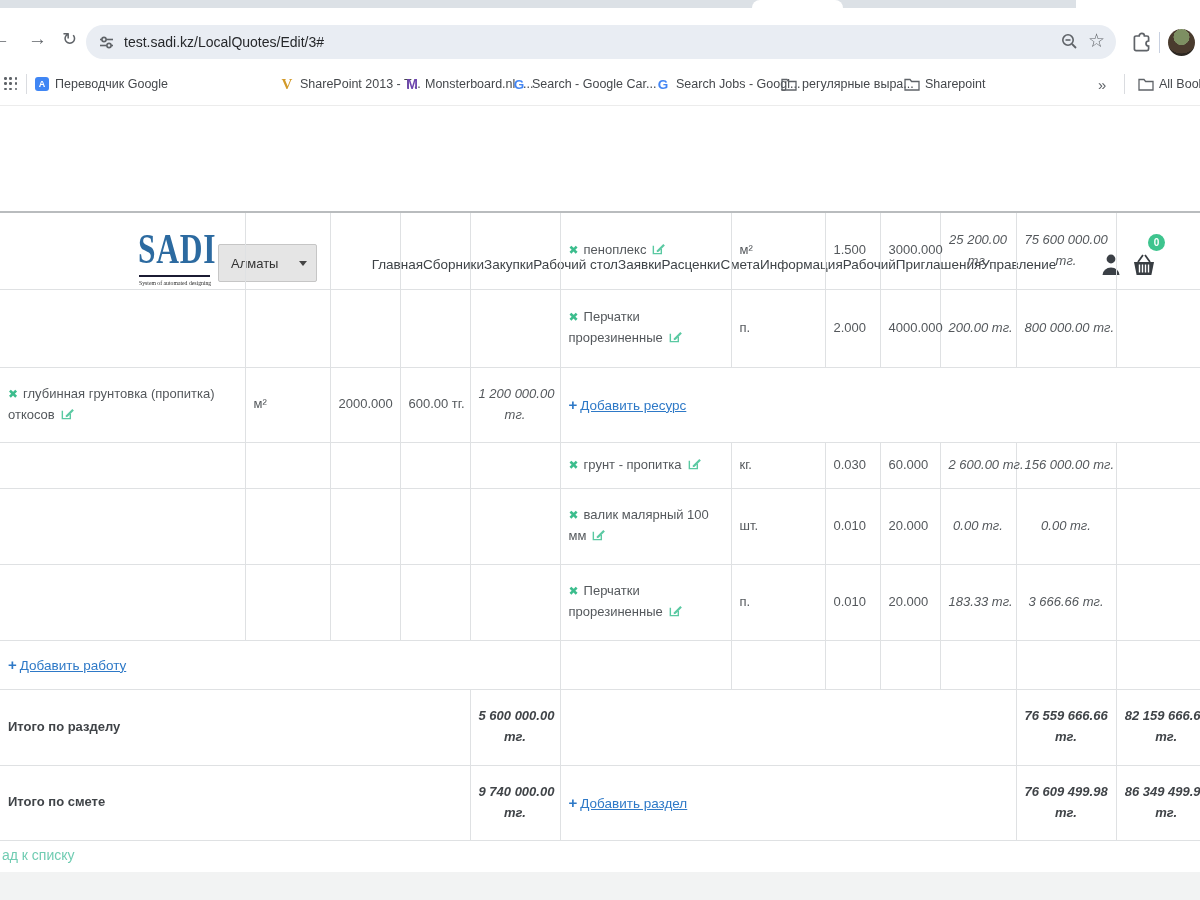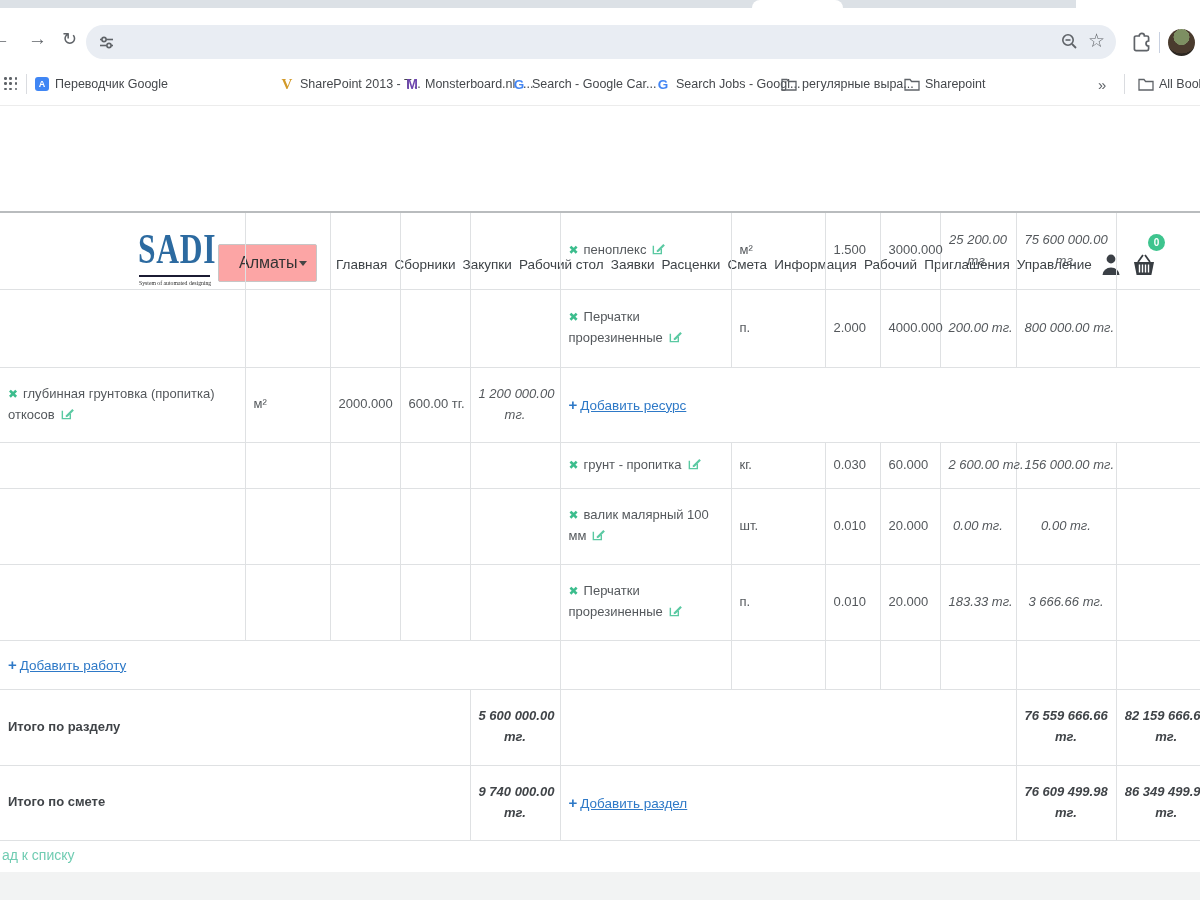--- a/index.html
+++ b/index.html
@@ -37,28 +37,28 @@
 
   
   #site-header { left:0; top:106px; width:1200px; height:105px; background:#fff; }
   #logo-text { position:absolute; left:138px; top:120px; font-family:"Liberation Serif","DejaVu Serif",serif;
                font-weight:bold; font-size:42px; color:#2c6aa0; letter-spacing:1px;
                transform:scale(0.75,1); transform-origin:left top; line-height:1.1; }
   #logo-underline { position:absolute; left:139px; top:169px; width:71px; height:2px; background:#1b1b33; }
   #logo-subtitle { position:absolute; left:139px; top:173px; font-family:"Liberation Serif","DejaVu Serif",serif;
                    font-size:7px; color:#2a2a2a; white-space:nowrap; transform:scale(0.82,1);
                    transform-origin:left top; }
-  #city-select { position:absolute; left:218px; top:138px; width:99px; height:38px; background:#fca5a5;
-                 border:1px solid #c6c6c6; border-radius:2px; font-size:16px; color:#333;
-                 display:flex; align-items:center; padding-left:20px; cursor:pointer; }
+  #city-select { position:absolute; left:218px; top:138px; width:99px; height:38px; background:#e5e5e5;
+                 border:1px solid #c6c6c6; border-radius:2px; font-size:13px; color:#333;
+                 display:flex; align-items:center; padding-left:12px; cursor:pointer; }
   #city-caret { position:absolute; right:9px; top:16px; width:0; height:0;
                 border-left:4px solid transparent; border-right:4px solid transparent;
                 border-top:5px solid #444; }
   #main-nav { position:absolute; left:336px; top:138px; width:756px; height:40px;
-              display:flex; justify-content:space-between; align-items:center; }
+              display:flex; justify-content:center; align-items:center; }
   #main-nav a { font-size:13.5px; color:#3e4347; text-decoration:none; white-space:nowrap; cursor:pointer; }
   #person-btn { position:absolute; left:1100px; top:146px; cursor:pointer; }
   #cart-btn { position:absolute; left:1130px; top:146px; cursor:pointer; }
   #cart-badge { position:absolute; left:1148px; top:128px; width:17px; height:17px; border-radius:50%;
                 background:#3ec48e; color:#fff; font-size:10px; font-weight:bold; text-align:center;
                 line-height:17px; }
 
   
   #quote-table { position:absolute; left:0; top:211px; width:1216px;
                  border-collapse:collapse; table-layout:fixed;
@@ -99,20 +99,21 @@
   <span class="box-ic" style="left:98px">
     <svg width="17" height="17" viewBox="0 0 17 17">
       <g stroke="#5f6368" stroke-width="1.6" fill="none">
         <line x1="2" y1="5.5" x2="15" y2="5.5"></line>
           <circle cx="6" cy="5.5" r="2.1" fill="#e9edf3"></circle>
         <line x1="2" y1="11.5" x2="15" y2="11.5"></line>
           <circle cx="11" cy="11.5" r="2.1" fill="#e9edf3"></circle>
       </g>
     </svg>
   </span>
+  <span id="url-text">test.sadi.kz/LocalQuotes/Edit/3#</span>
 
   <span class="box-ic" style="left:1060px;top:24px">
     <svg width="19" height="19" viewBox="0 0 19 19">
       <circle cx="8" cy="8" r="5.2" fill="none" stroke="#5f6368" stroke-width="1.6"></circle>
       <line x1="12" y1="12" x2="16" y2="16" stroke="#5f6368" stroke-width="1.8"></line>
       <line x1="5.5" y1="8" x2="10.5" y2="8" stroke="#5f6368" stroke-width="1.6"></line>
     </svg>
   </span>
   <span class="box-ic" style="left:1088px;top:21px;font-size:19px;color:#5f6368">☆</span>
 

